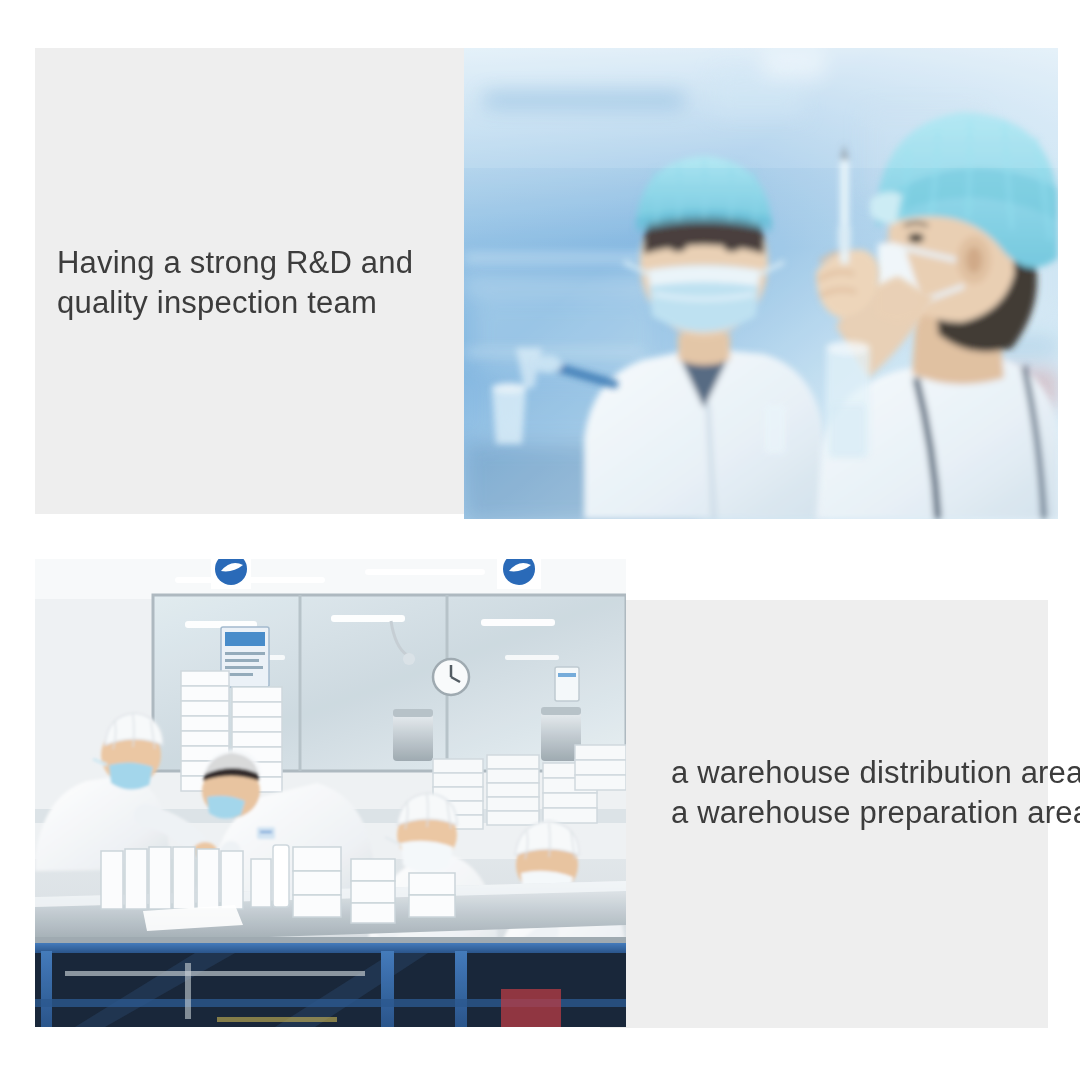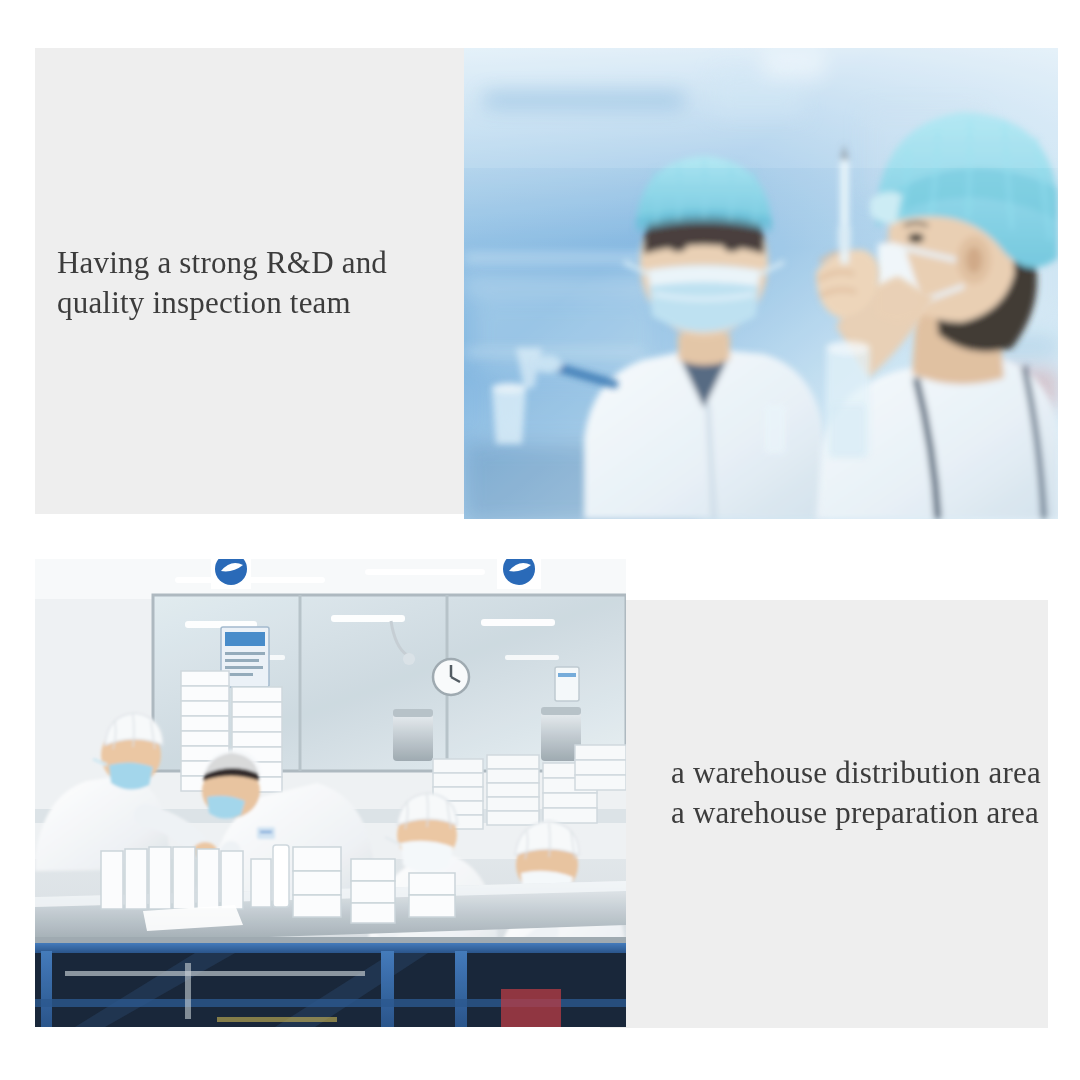--- a/index.html
+++ b/index.html
@@ -43,21 +43,20 @@
 
   
   .caption {
     position: absolute;
     color: #3c3c3c;
     font-size: 31px;
     line-height: 40px;
     font-weight: 400;
     letter-spacing: 0.2px;
     white-space: pre-line;
-    font-family: Liberation Serif, serif;
   }
   #caption-rnd {
     left: 57px;
     top: 243px;
     width: 420px;
   }
   #caption-warehouse {
     left: 643px;
     top: 753px;
     width: 420px;

